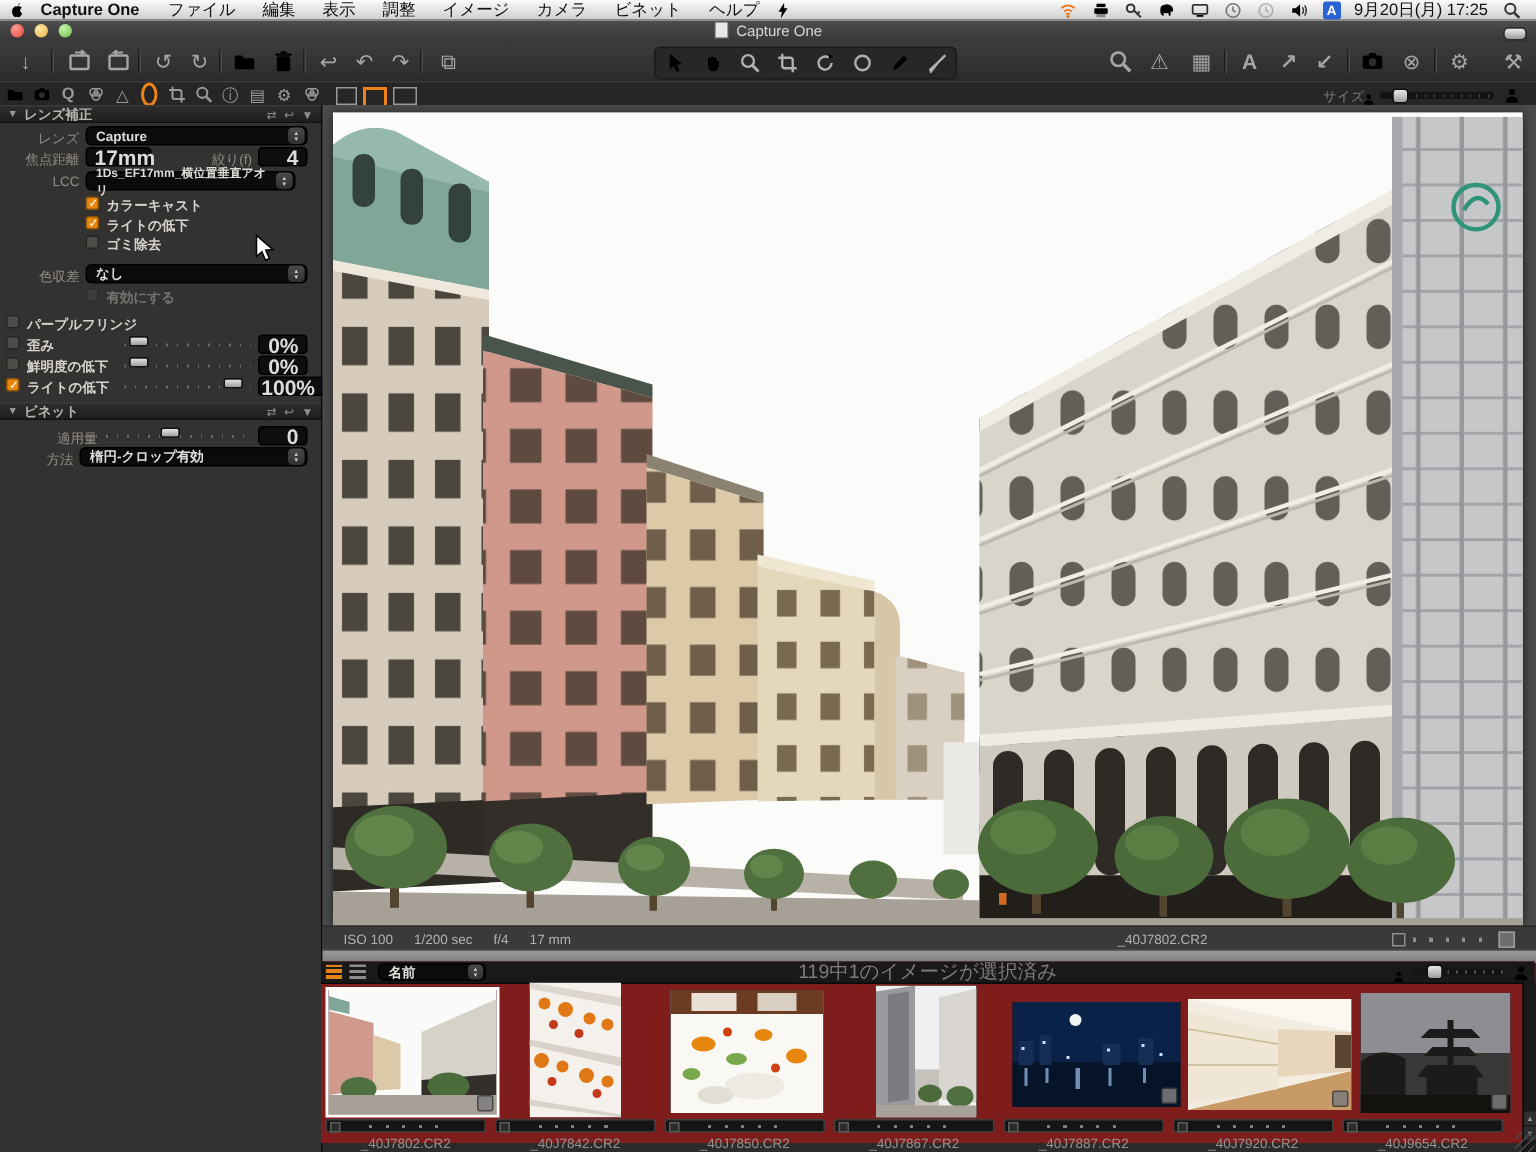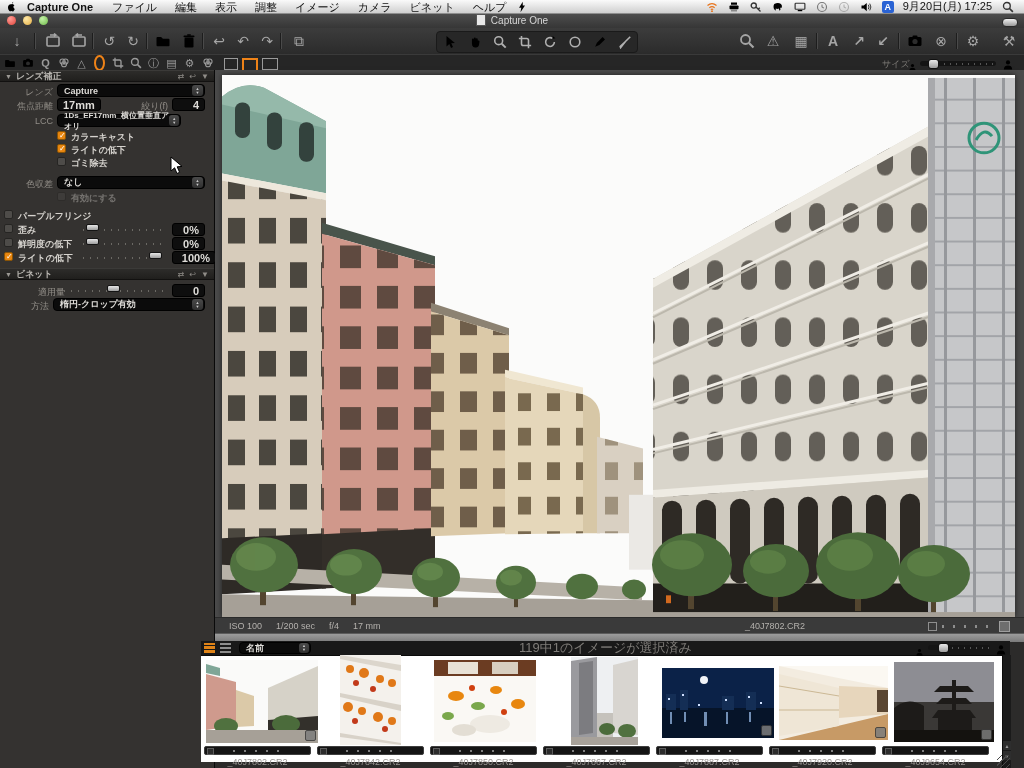--- a/index.html
+++ b/index.html
@@ -72,21 +72,21 @@
   .phead .hicons{margin-left:auto;display:flex;gap:5px;color:#8f8c87;font-size:8px;font-weight:normal;}
   .prow{left:0;width:214px;height:14px;}
   .plabel{font-size:9px;color:#918d87;text-align:right;position:absolute;}
   .dropdown{position:absolute;height:13px;background:#0b0b0b;border:1px solid #000;border-radius:4px;
     color:#dedcd8;font-size:9px;font-weight:bold;display:flex;align-items:center;padding-left:6px;box-sizing:border-box;}
   .stepper{margin-left:auto;width:11px;height:11px;background:linear-gradient(#4a4a4a,#303030);
     border-radius:3px;margin-right:1px;display:flex;flex-direction:column;align-items:center;justify-content:center;color:#c9c9c9;}
   .stepper::before{content:"▲";font-size:4px;line-height:4px;}
   .stepper::after{content:"▼";font-size:4px;line-height:4px;}
   .field{position:absolute;height:13px;background:#0e0e0e;border:1px solid #000;border-radius:3px;
-    color:#dedcd8;font-size:11px;font-weight:bold;display:flex;align-items:center;box-sizing:border-box;padding:0 5px;}
+    color:#dedcd8;font-size:14px;font-weight:bold;display:flex;align-items:center;box-sizing:border-box;padding:0 5px;}
   .cb{position:absolute;width:9px;height:9px;border-radius:2px;box-sizing:border-box;}
   .cb.on{background:#e8860f;border:1px solid #8a5406;}
   .cb.on::after{content:"✓";color:#fff;font-size:8px;line-height:8px;position:absolute;left:1px;top:0;}
   .cb.off{background:#4e4c49;border:1px solid #262523;}
   .cb.dim{opacity:.4;}
   .cblabel{position:absolute;font-size:9px;font-weight:bold;color:#d6d3ce;}
   .cblabel.dim{opacity:.4;}
   .slider{position:absolute;height:8px;}
   .slider .track{position:absolute;left:0;right:0;top:5px;height:2px;
     background-image:repeating-linear-gradient(90deg,#6b6964 0 1px,transparent 1px 7px);}
@@ -102,21 +102,21 @@
   .vs-item{margin-left:14px;white-space:nowrap;}
   .vs-file{position:absolute;left:480px;width:160px;text-align:center;}
   .vs-zoom{position:absolute;right:14px;display:flex;align-items:center;gap:5px;}
   .vz-dots{width:52px;height:3px;background-image:repeating-linear-gradient(90deg,#8e8e8e 0 2px,transparent 2px 11px);}
   .vz-sq{width:7px;height:7px;border:1px solid #8e8e8e;}
   .vz-sq.fr{width:9px;height:9px;background:#6e6e6e;border:1px solid #9e9e9e;}
 
   .sepstrip{left:215px;top:633px;width:809px;height:8px;background:linear-gradient(#9c9c9c,#7b7b7b);border-top:1px solid #5c5c5c;}
 
   
-  .browser{left:201px;top:641px;width:809px;height:121px;background:#ffffff;}
+  .browser{left:214px;top:641px;width:809px;height:121px;background:#7f1d1d;}
   .bheader{left:0;top:0;width:809px;height:14px;background:#191919;border-bottom:1px solid #0b0b0b;}
   .bgrid-ico{left:3px;top:2px;width:11px;height:10px;
     background:repeating-linear-gradient(0deg,#e08418 0 2px,#191919 2px 4px),
                repeating-linear-gradient(90deg,#e08418 0 2px,#191919 2px 4px);
     background:#e08418;
     -webkit-mask:repeating-linear-gradient(0deg,#000 0 3px,transparent 3px 4px);}
   .blist-ico{left:19px;top:2px;width:11px;height:10px;
     background:repeating-linear-gradient(0deg,#8d8d8d 0 2px,transparent 2px 4px);}
   .bsel-text{left:0;right:0;top:0;height:14px;line-height:14px;text-align:center;font-size:13px;color:#7f7c78;}
   .thumb{position:absolute;background:#111;}
@@ -542,21 +542,21 @@
           <span>17mm</span>
         </div>
       <span class="plabel" style="left:118px;width:50px;top:3px">絞り(f)</span>
       <div class="field" style="left:172px;width:33px;top:1px;justify-content:flex-end">
           <span>4</span>
         </div>
     </div>
 
     <div class="abs prow" style="top:43px">
       <span class="plabel" style="left:0;width:53px;top:3px">LCC</span>
-      <div class="dropdown" style="left:57px;width:124px;top:1px">
+      <div class="dropdown" style="left:57px;width:140px;top:1px">
         <span style="font-size:8px">1Ds_EF17mm_横位置垂直アオリ</span>
           <span class="stepper"></span>
       </div>
     </div>
 
     <div class="abs prow" style="top:60px">
       <span class="cb on" style="left:57px;top:1px"></span>
       <span class="cblabel" style="left:71px;top:1px">カラーキャスト</span>
     </div>
     <div class="abs prow" style="top:73px">

